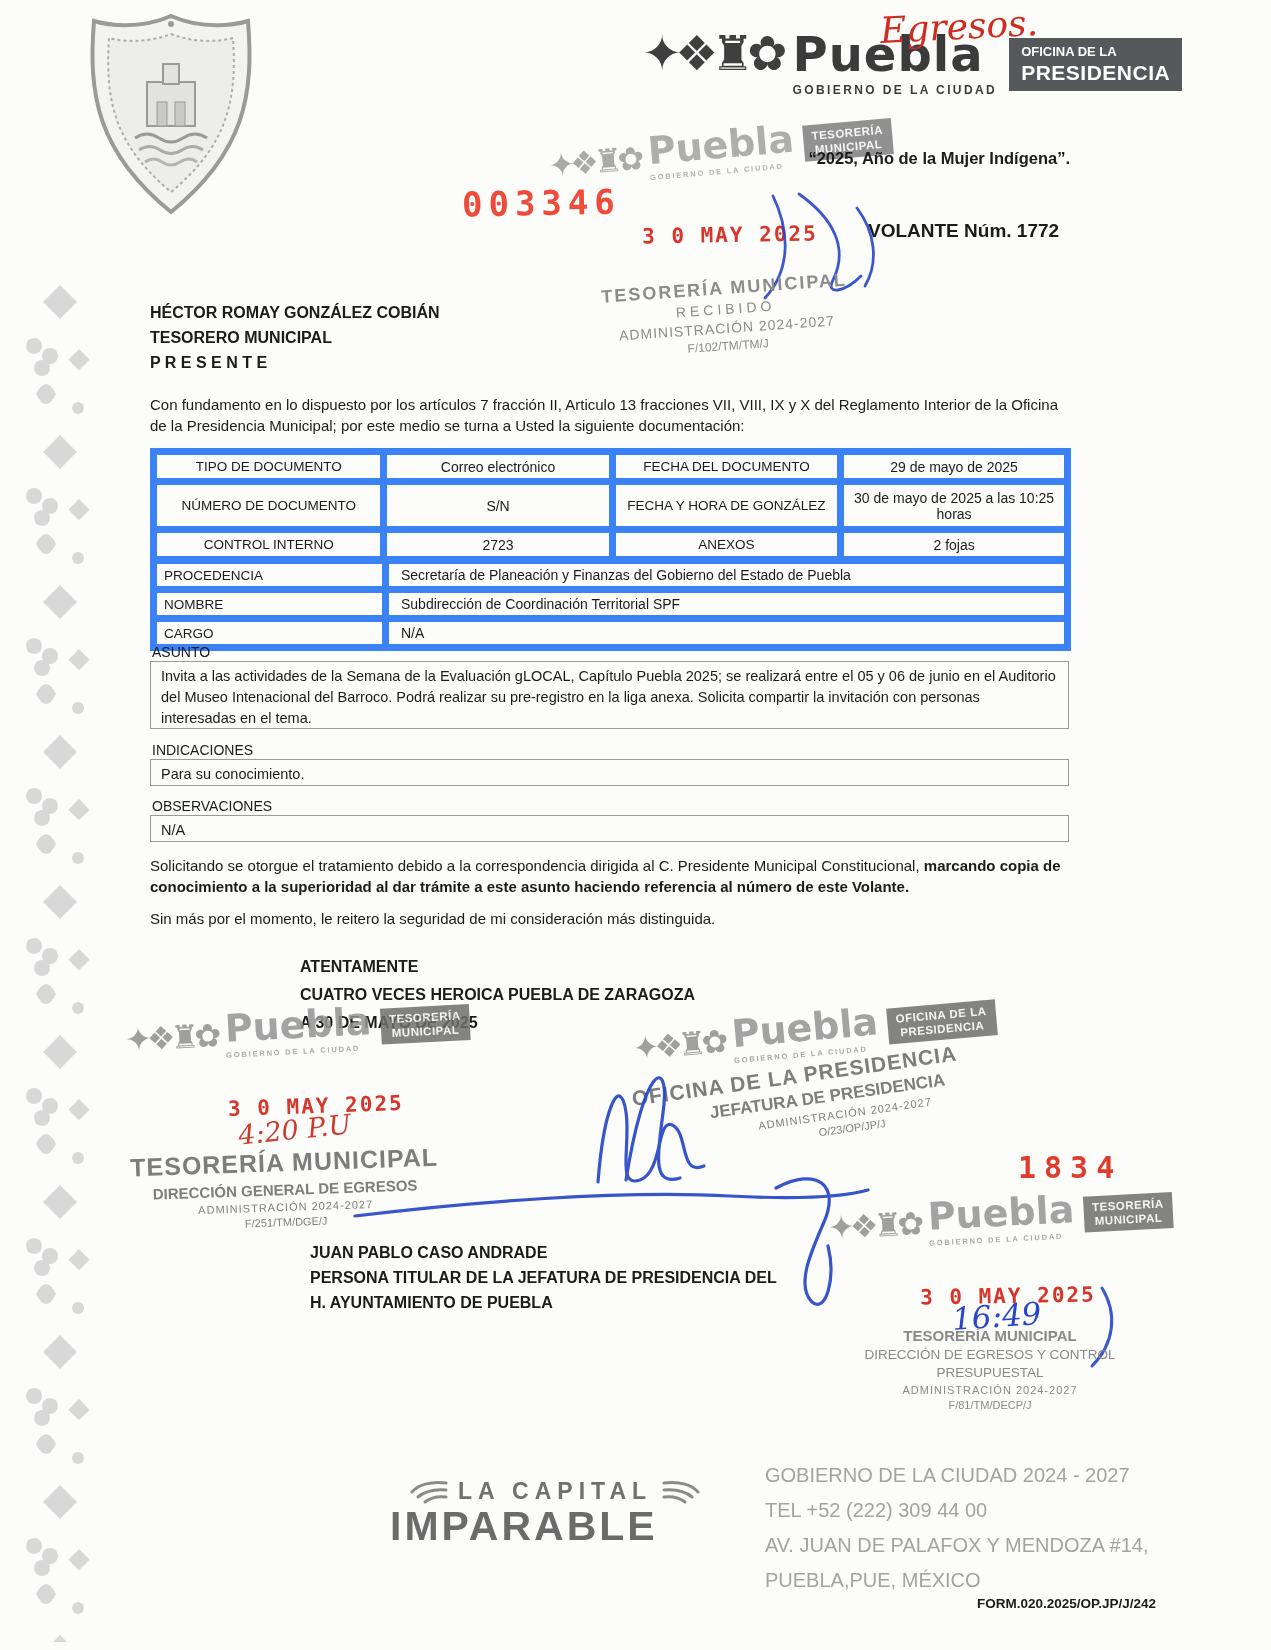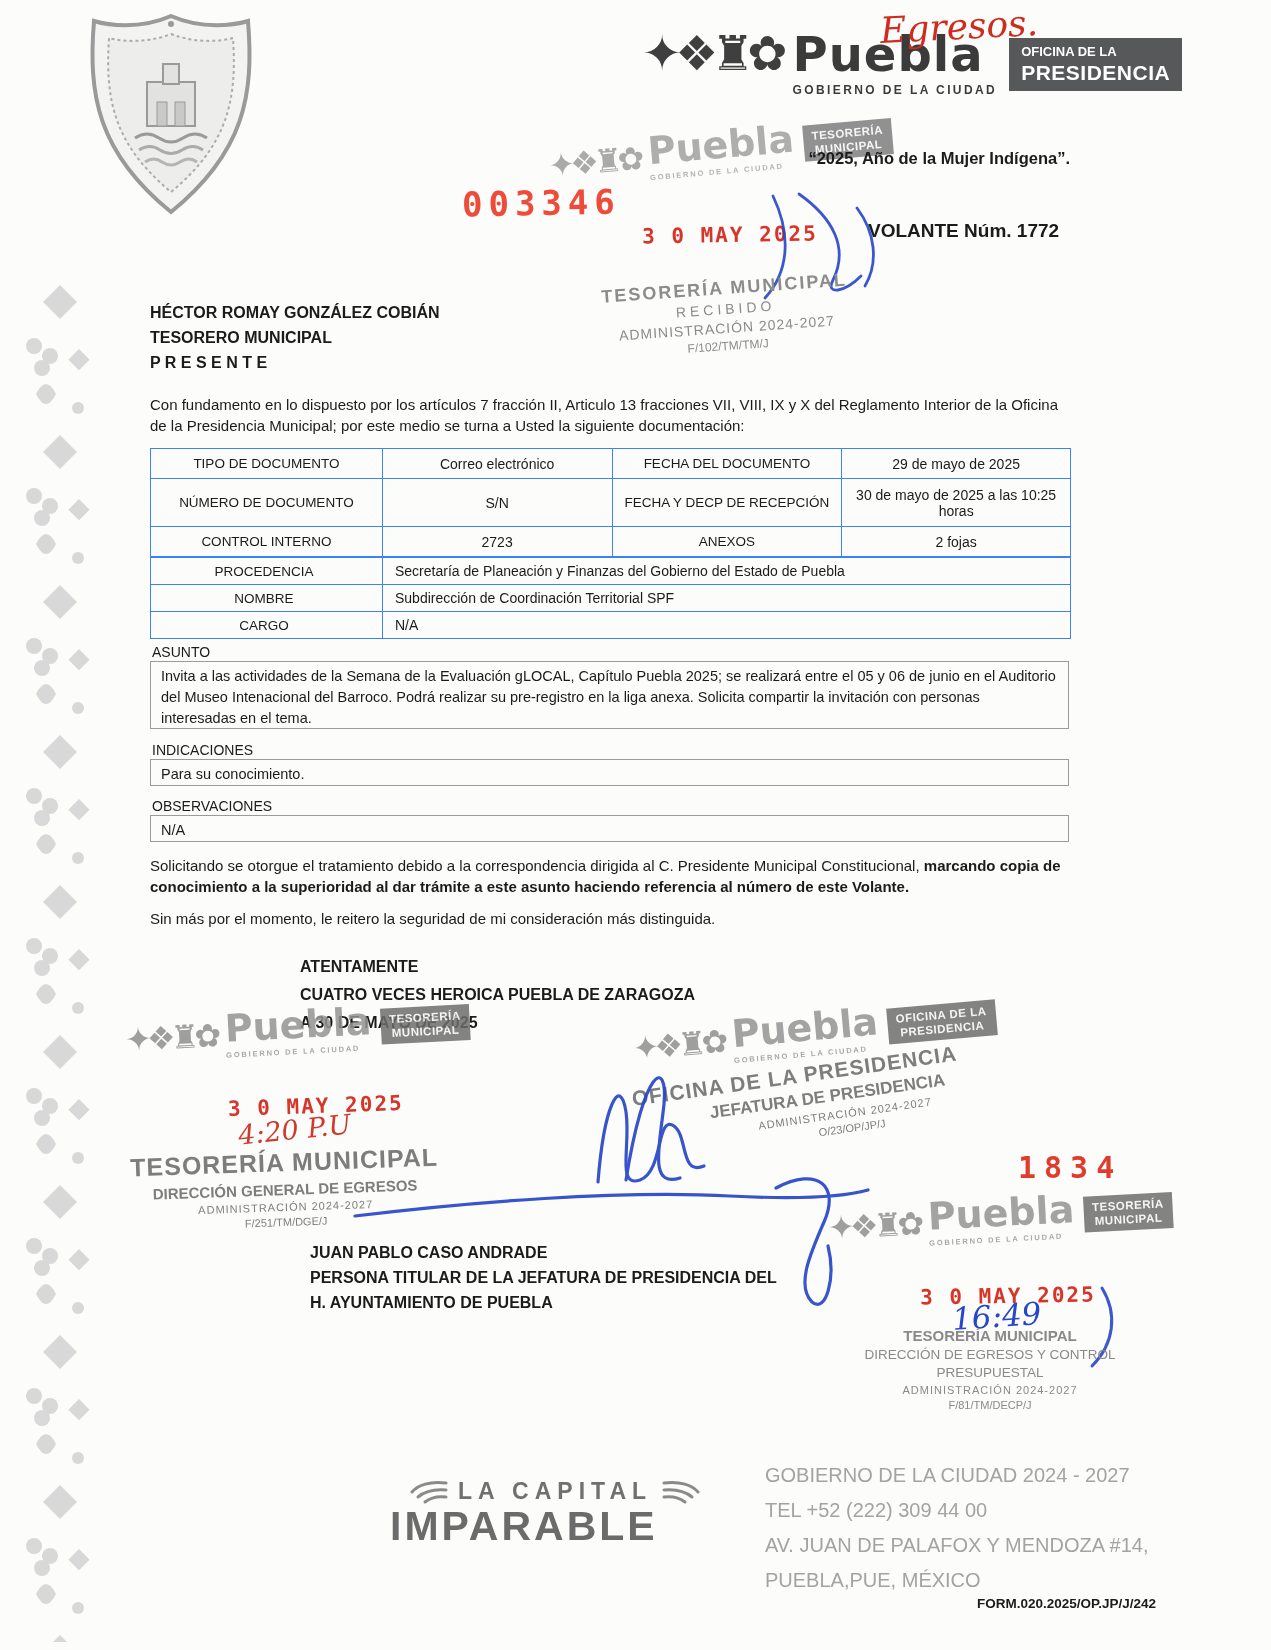--- a/index.html
+++ b/index.html
@@ -23,24 +23,24 @@
   .logo-stamp .cluster{font-size:32px;color:#8f8f8f;letter-spacing:-5px}
   .logo-stamp .sbrand{font-size:38px;font-weight:bold;color:#949494;line-height:1;font-family:"DejaVu Sans",sans-serif}
   .logo-stamp .stag{display:block;font-size:7.5px;font-weight:bold;letter-spacing:1.8px;color:#9a9a9a;margin-top:3px}
   .logo-stamp .badge{background:#6e6e6e;color:#f4f4f4;font-weight:bold;padding:4px 9px;text-align:center;line-height:1.25}
   .logo-stamp .badge span{display:block;font-size:11.5px;letter-spacing:.5px}
 
   .red-stamp{font-family:"DejaVu Sans Mono",monospace;font-weight:bold;color:#d8352a}
   .hw{font-family:"DejaVu Serif",serif;font-style:italic}
 
   .doc-table,.origin-table{border-collapse:collapse;font-size:13.5px;color:#1b1b1b}
-  .doc-table td,.origin-table td{border:1px solid #3b82f6;padding:3px 7px;vertical-align:middle;text-align:center}
+  .doc-table td,.origin-table td{border:7px solid #3b82f6;padding:3px 7px;vertical-align:middle;text-align:center}
   .doc-table{left:150px;top:448px;width:921px}
   .origin-table{left:150px;top:557px;width:921px}
-  .origin-table td.lbl{width:232px;text-align:center;padding-right:12px}
+  .origin-table td.lbl{width:232px;text-align:left;padding-right:12px}
   .origin-table td.val{text-align:left;padding-left:12px;font-size:14px}
   .doc-table tr{height:30px}
   .doc-table tr.tall{height:48px}
   .origin-table tr{height:27px}
 
   .sec-label{font-size:14px;color:#1b1b1b}
   .sec-box{border:1px solid #9b9b9b;width:919px;font-size:14.5px;line-height:1.45;padding:4px 10px;background:transparent}
 
   .body-text{font-size:15px;line-height:21px;width:922px}
 
@@ -142,21 +142,21 @@
     <tbody>
         <tr>
       <td style="width:232px">TIPO DE DOCUMENTO</td>
       <td style="width:230px;font-size:14px">Correo electrónico</td>
       <td style="width:230px">FECHA DEL DOCUMENTO</td>
       <td style="width:229px;font-size:14px">29 de mayo de 2025</td>
     </tr>
     <tr class="tall">
       <td>NÚMERO DE DOCUMENTO</td>
       <td style="font-size:14px">S/N</td>
-      <td>FECHA Y DECP DE RECEPCIÓN</td>
+      <td>FECHA Y HORA DE GONZÁLEZ</td>
       <td style="font-size:14px">30 de mayo de 2025 a las 10:25 horas</td>
     </tr>
     <tr>
       <td>CONTROL INTERNO</td>
       <td style="font-size:14px">2723</td>
       <td>ANEXOS</td>
       <td style="font-size:14px">2 fojas</td>
     </tr>
   </tbody>
     </table>

